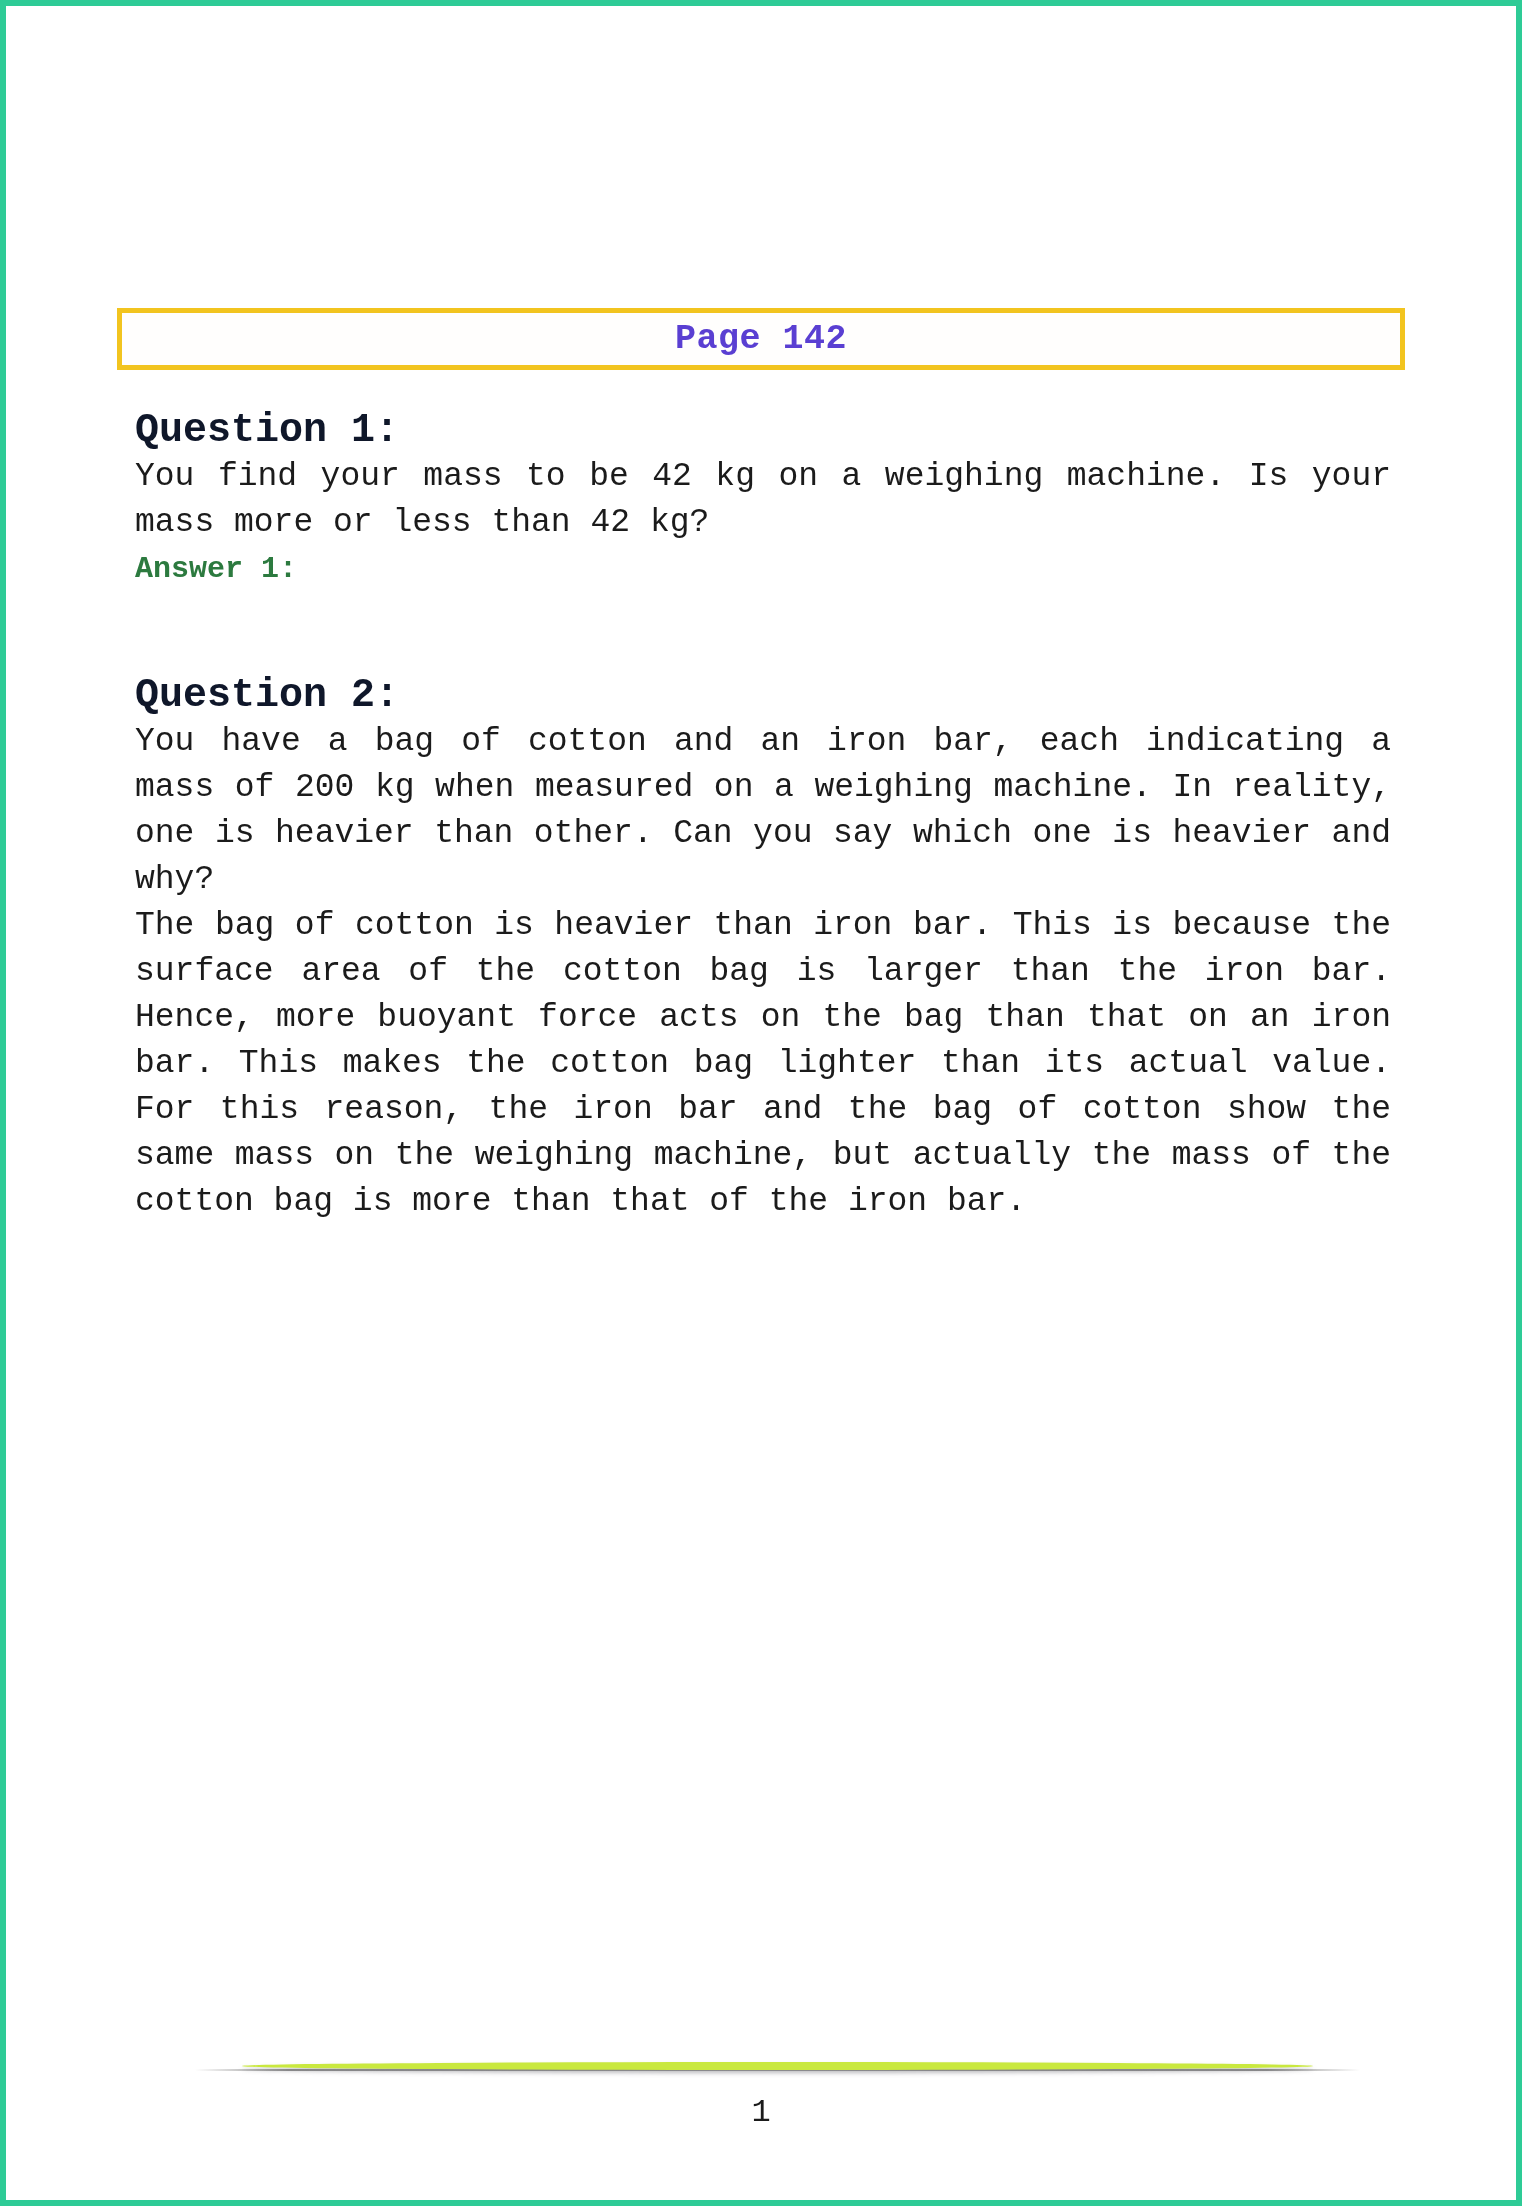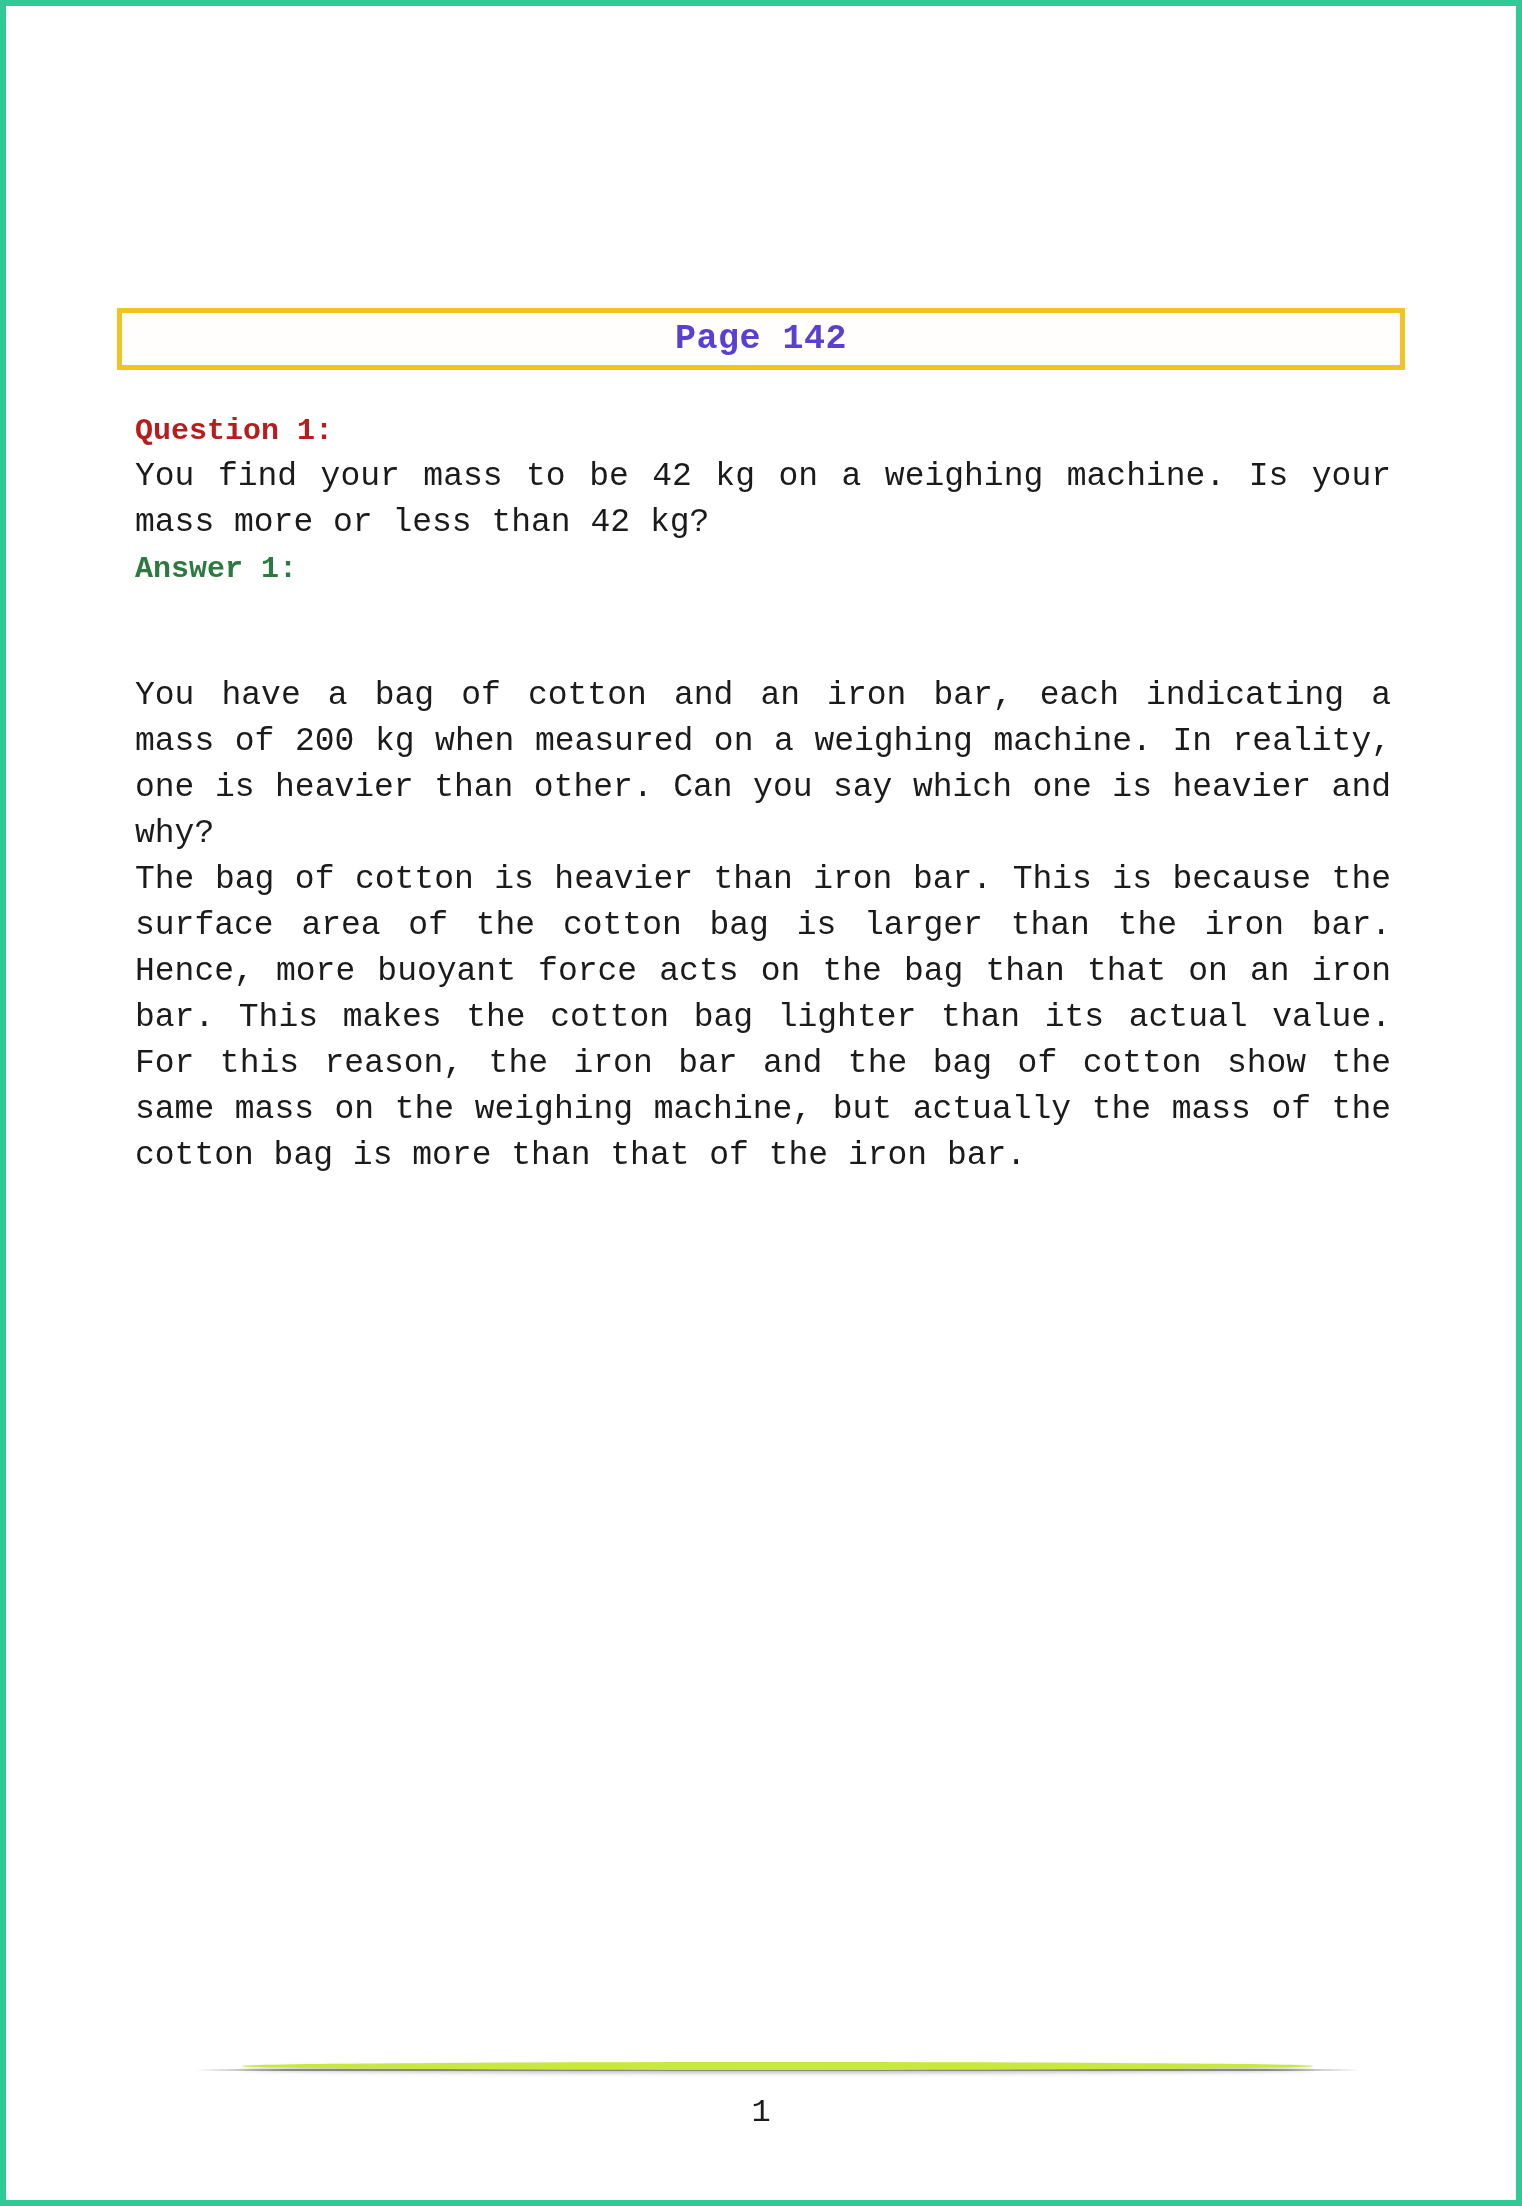--- a/index.html
+++ b/index.html
@@ -42,23 +42,23 @@
     top: 402px;
     width: 1256px;
     font-size: 33px;
     line-height: 46px;
     color: #1b1b1b;
     text-align: justify;
   }
   .content p { margin: 0; }
 
   .q-label {
-    color: #b91c1c;
+    color: #0f172a;
     font-weight: bold;
-    font-size: 30px;
+    font-size: 40px;
   }
   .a-label {
     color: #2c7a3f;
     font-weight: bold;
     font-size: 30px;
   }
   .qa-block.second { margin-top: 81px; }
 
   .footer-divider {
     position: absolute;
@@ -108,20 +108,21 @@
 
   <div class="content">
 
     <section class="qa-block">
       <div class="q-label">Question 1:</div>
       <p class="body-text">You find your mass to be 42 kg on a weighing machine. Is your mass more or less than 42 kg?</p>
       <div class="a-label">Answer 1:</div>
     </section>
 
     <section class="qa-block second">
+      <div class="q-label">Question 2:</div>
       <p class="body-text">You have a bag of cotton and an iron bar, each indicating a mass of 200 kg when measured on a weighing machine. In reality, one is heavier than other. Can you say which one is heavier and why?</p>
       <p class="body-text">The bag of cotton is heavier than iron bar. This is because the surface area of the cotton bag is larger than the iron bar. Hence, more buoyant force acts on the bag than that on an iron bar. This makes the cotton bag lighter than its actual value. For this reason, the iron bar and the bag of cotton show the same mass on the weighing machine, but actually the mass of the cotton bag is more than that of the iron bar.</p>
     </section>
 
   </div>
 
   <div class="footer-divider">
     <div class="divider-line"></div>
     <div class="divider-lens"></div>
   </div>

